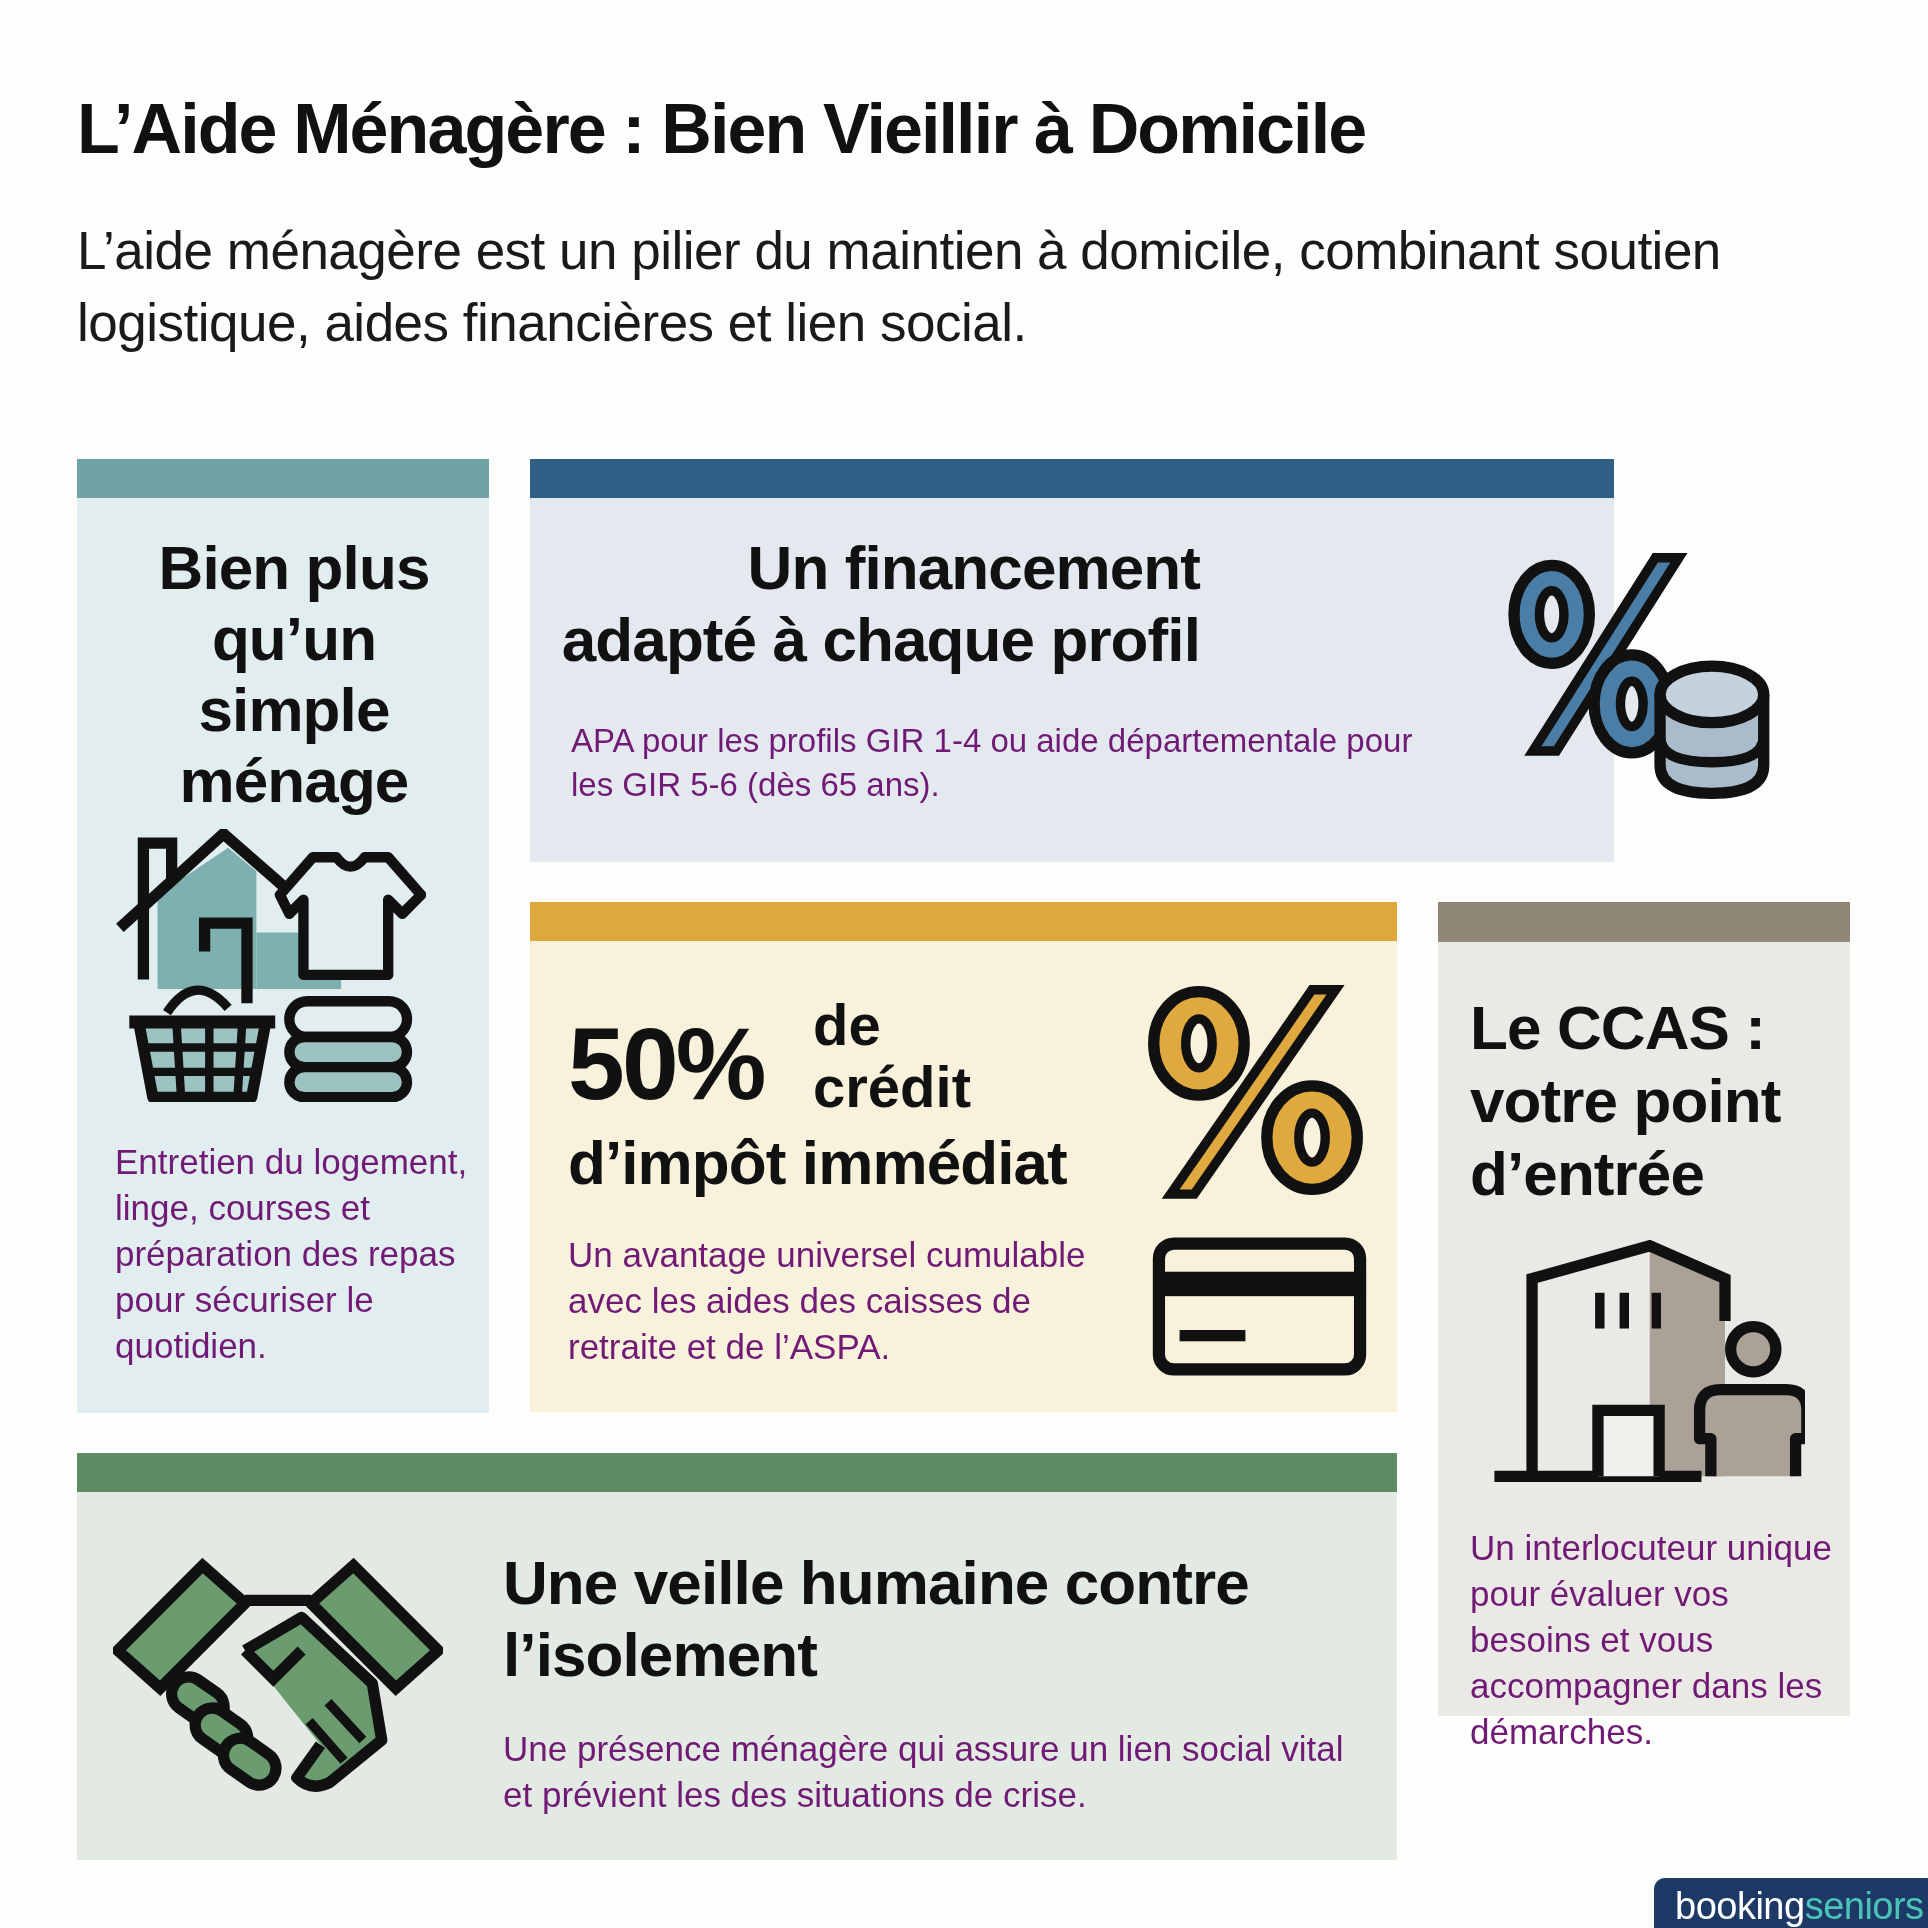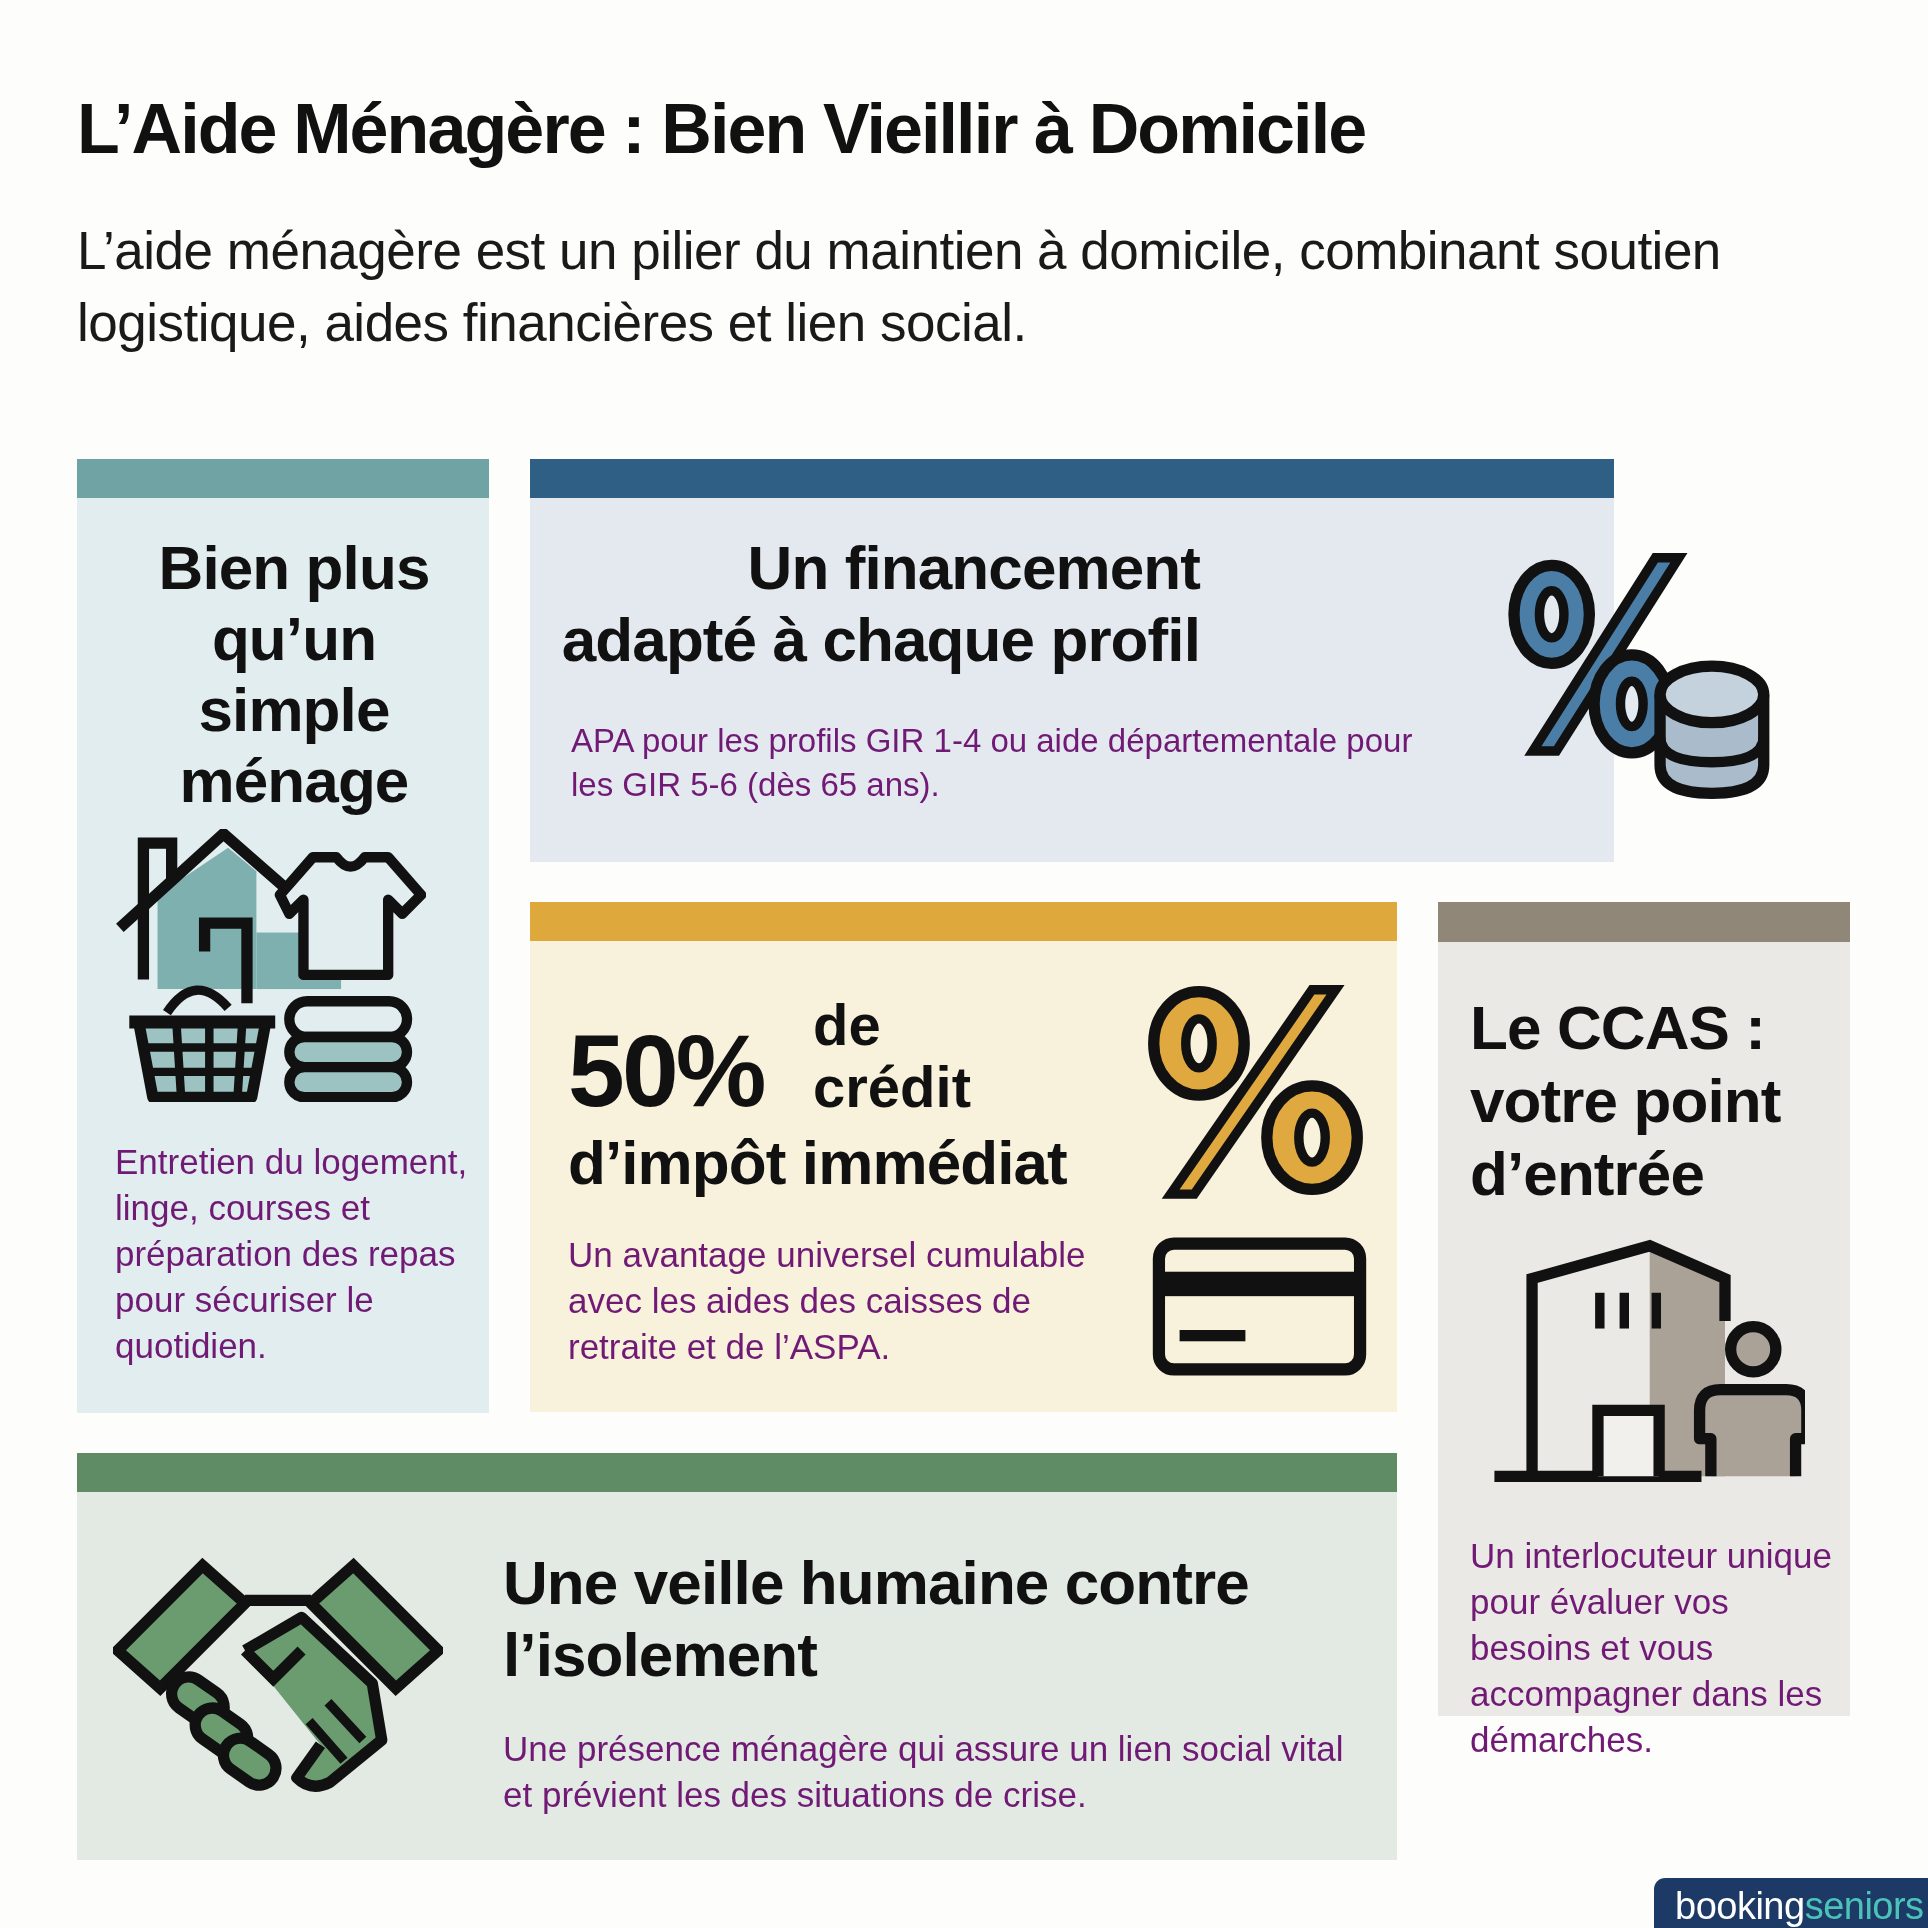--- a/index.html
+++ b/index.html
@@ -35,34 +35,34 @@
   #c2 { left: 530px; top: 459px; width: 1084px; height: 403px; background: #e4e9f0; }
   #c2 .bar { background: #2f5f84; }
   #c2 h2 { position: absolute; right: 414px; top: 73px; font-size: 62px; line-height: 72px; text-align: right; width: 753px; }
   #c2 .icon { position: absolute; left: 951px; top: 94px; width: 311px; height: 264px; }
   #c2 p { position: absolute; left: 41px; top: 260px; width: 847px; font-size: 33px; line-height: 44px; }
 
   
   #c3 { left: 530px; top: 902px; width: 867px; height: 510px; background: #f8f1dc; }
   #c3 .bar { background: #dea83c; }
   #c3 .headline { position: absolute; left: 38px; top: 94px; width: 584px; height: 169px; }
-  #c3 .big { position: absolute; left: 0; top: 24px; font-size: 102px; font-weight: 700; letter-spacing: -2.8px; line-height: 1; }
+  #c3 .big { position: absolute; left: 0; top: 17px; font-size: 102px; font-weight: 700; letter-spacing: -2.8px; line-height: 1; }
   #c3 .small1 { position: absolute; left: 245px; top: 0; font-size: 58px; font-weight: 700; line-height: 1; }
   #c3 .small2 { position: absolute; left: 245px; top: 62px; font-size: 58px; font-weight: 700; line-height: 1; }
   #c3 .line3 { position: absolute; left: 0; top: 136px; font-size: 62px; font-weight: 700; line-height: 1; letter-spacing: -0.9px; white-space: nowrap; }
   #c3 .pct { position: absolute; left: 603px; top: 80px; width: 245px; height: 217px; }
   #c3 .cardicon { position: absolute; left: 621px; top: 334px; width: 217px; height: 141px; }
   #c3 p { position: absolute; left: 38px; top: 330px; width: 565px; font-size: 35px; line-height: 46px; }
 
   
   #c4 { left: 1438px; top: 902px; width: 412px; height: 814px; background: #ebe9e5; }
   #c4 .bar { background: #918779; height: 40px; }
   #c4 h2 { position: absolute; left: 32px; top: 89px; font-size: 62px; line-height: 73px; width: 367px; }
   #c4 .icon { position: absolute; left: 47px; top: 334px; width: 320px; height: 250px; }
-  #c4 p { position: absolute; left: 32px; top: 623px; width: 367px; font-size: 35px; line-height: 46px; margin-top: 8px; }
+  #c4 p { position: absolute; left: 32px; top: 623px; width: 367px; font-size: 35px; line-height: 46px; }
 
   
   #c5 { left: 77px; top: 1453px; width: 1320px; height: 407px; background: #e3e9e3; }
   #c5 .bar { background: #5f8c64; }
   #c5 .icon { position: absolute; left: 36px; top: 89px; width: 330px; height: 264px; }
   #c5 h2 { position: absolute; left: 426px; top: 94px; font-size: 62px; line-height: 72px; width: 847px; }
   #c5 p { position: absolute; left: 426px; top: 273px; width: 866px; font-size: 35px; line-height: 46px; }
 
   
   .logo {

